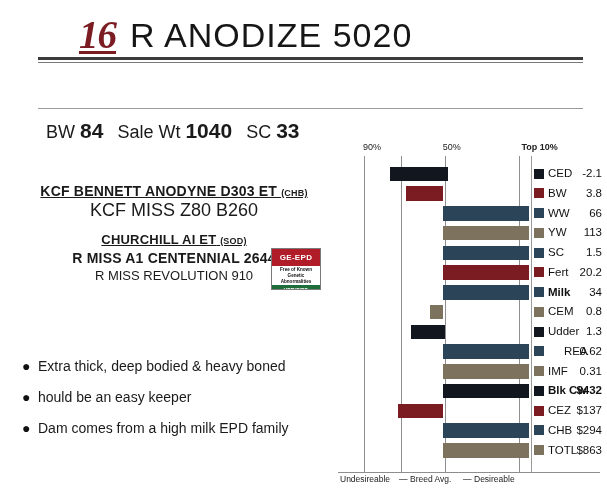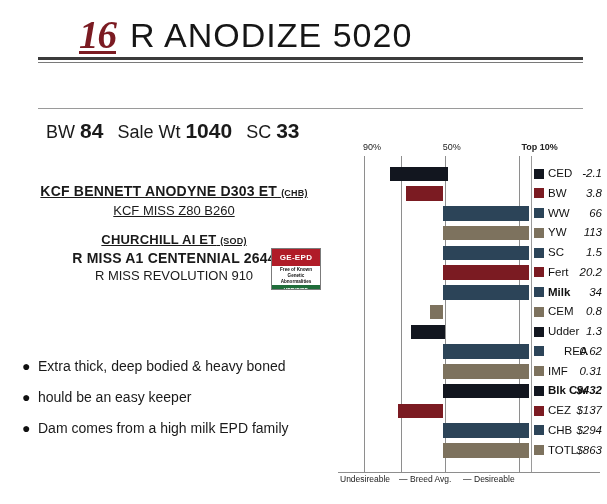--- a/index.html
+++ b/index.html
@@ -94,21 +94,21 @@
   }
   .ped-line { white-space: nowrap; line-height: 17px; }
   .ped-sire1 {
     font-size: 13px; font-weight: bold;
     text-decoration: underline; letter-spacing: 0.2px;
   }
   .ped-sire2 {
     font-size: 14px; font-weight: bold;
     text-decoration: underline; letter-spacing: 0.2px;
   }
-  .ped-sire3 { font-size: 13px; font-weight: normal; text-decoration: underline; }
+  .ped-sire3 { font-size: 18px; font-weight: normal; }
   .ped-spacer { height: 12px; }
   .ped-dam1 {
     font-size: 13px; font-weight: bold;
     text-decoration: underline; letter-spacing: 0.2px;
   }
   .ped-dam2 { font-size: 14px; font-weight: bold; letter-spacing: 0.2px; }
   .ped-dam3 { font-size: 13px; font-weight: normal; }
   .assoc { font-size: 9px; font-weight: bold; }
 
   
@@ -226,21 +226,20 @@
   }
   .rowval {
     position: absolute;
     top: 2px;
     left: 234px;
     width: 30px;
     font-size: 11.5px;
     line-height: 15px;
     color: #111;
     text-align: right;
-    font-style: italic;
   }
   .row.bold .rowlabel, .row.bold .rowval { font-weight: bold; }
   .label-box {
     position: absolute;
     left: 193px; top: 0;
     width: 69px; height: 316px;
     border-left: 1px solid #9a9a9a;
   }
   .chart-footer {
     position: absolute;

